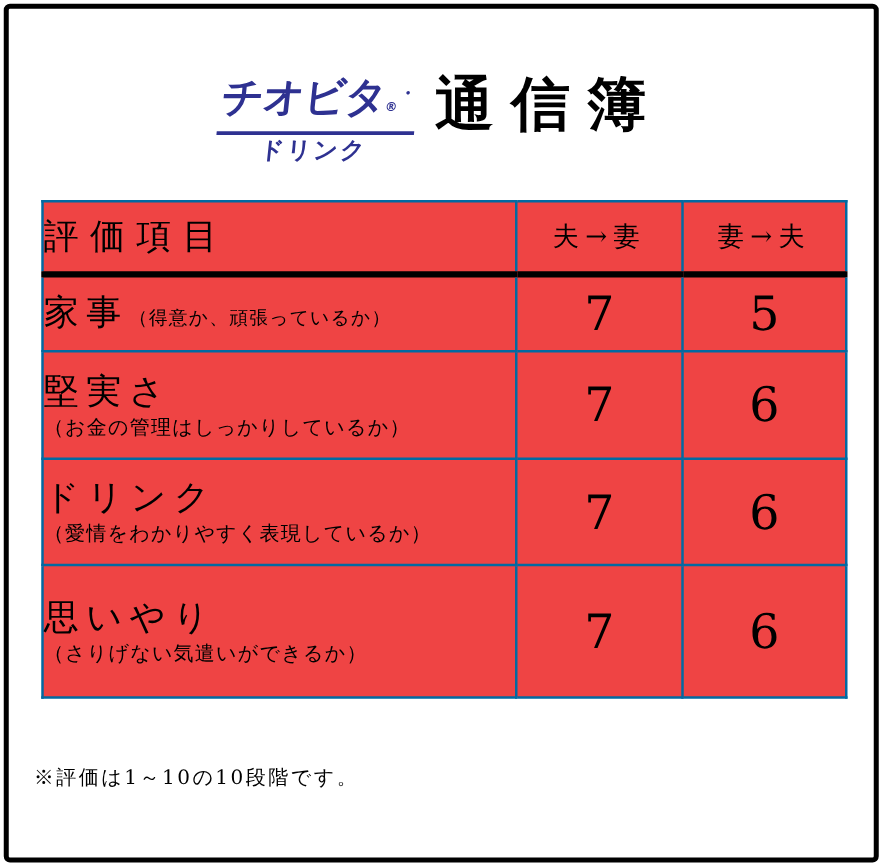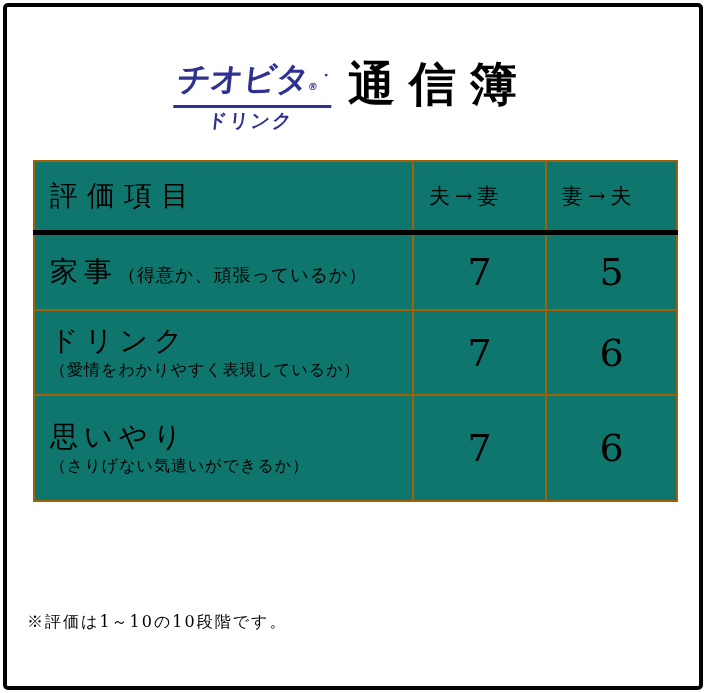--- a/index.html
+++ b/index.html
@@ -66,57 +66,57 @@
     white-space:nowrap;
   }
   
   table.eval{
     position:absolute; left:33px; top:160px;
     width:643px;
     border-collapse:collapse;
     table-layout:fixed;
   }
   table.eval td, table.eval th{
-    border:2px solid #a16207;
-    padding:15px;
+    border:2px solid #0369a1;
+    padding:0;
     vertical-align:middle;
-    background:#0f766e;
+    background:#ef4444;
   }
   tr.r-header th{
     border-bottom:5px solid #000;
     font-weight:normal;
   }
   tr.r-header{height:58px;}
   tr.r1{height:62px;}
   tr.r2{height:62px;}
   tr.r3{height:86px;}
   tr.r4{height:85px;}
   tr.r5{height:106px;}
   .th-item{
     text-align:left;
     font-size:28px;
     letter-spacing:9px;
     padding-left:10px;
   }
   .th-col{
-    text-align:left;
+    text-align:center;
     font-size:21px;
     letter-spacing:5px;
   }
   td.item-cell{
     text-align:left;
     padding-left:8px;
     line-height:1.1;
   }
   .row-label{
     font-size:28px;
     letter-spacing:6px;
   }
   .row-note{
-    font-size:18px;
+    font-size:15px;
     letter-spacing:1px;
   }
   tr.two-line .row-note{
     display:block;
     margin-top:4px;
     font-size:16px;
   }
   td.score-cell{
     text-align:center;
     font-size:38px;
@@ -152,20 +152,25 @@
       <tr class="r-header">
     <th class="th-item">評価項目</th>
     <th class="th-col">夫→妻</th>
     <th class="th-col">妻→夫</th>
   </tr>
   <tr class="r1">
     <td class="item-cell"><span class="row-label">家事</span><span class="row-note">（得意か、頑張っているか）</span></td>
     <td class="score-cell">7</td>
     <td class="score-cell">5</td>
   </tr>
+  <tr class="r3 two-line">
+    <td class="item-cell"><span class="row-label">堅実さ</span><span class="row-note">（お金の管理はしっかりしているか）</span></td>
+    <td class="score-cell">7</td>
+    <td class="score-cell">6</td>
+  </tr>
   <tr class="r4 two-line">
     <td class="item-cell"><span class="row-label">ドリンク</span><span class="row-note">（愛情をわかりやすく表現しているか）</span></td>
     <td class="score-cell">7</td>
     <td class="score-cell">6</td>
   </tr>
   <tr class="r5 two-line">
     <td class="item-cell"><span class="row-label">思いやり</span><span class="row-note">（さりげない気遣いができるか）</span></td>
     <td class="score-cell">7</td>
     <td class="score-cell">6</td>
   </tr>

